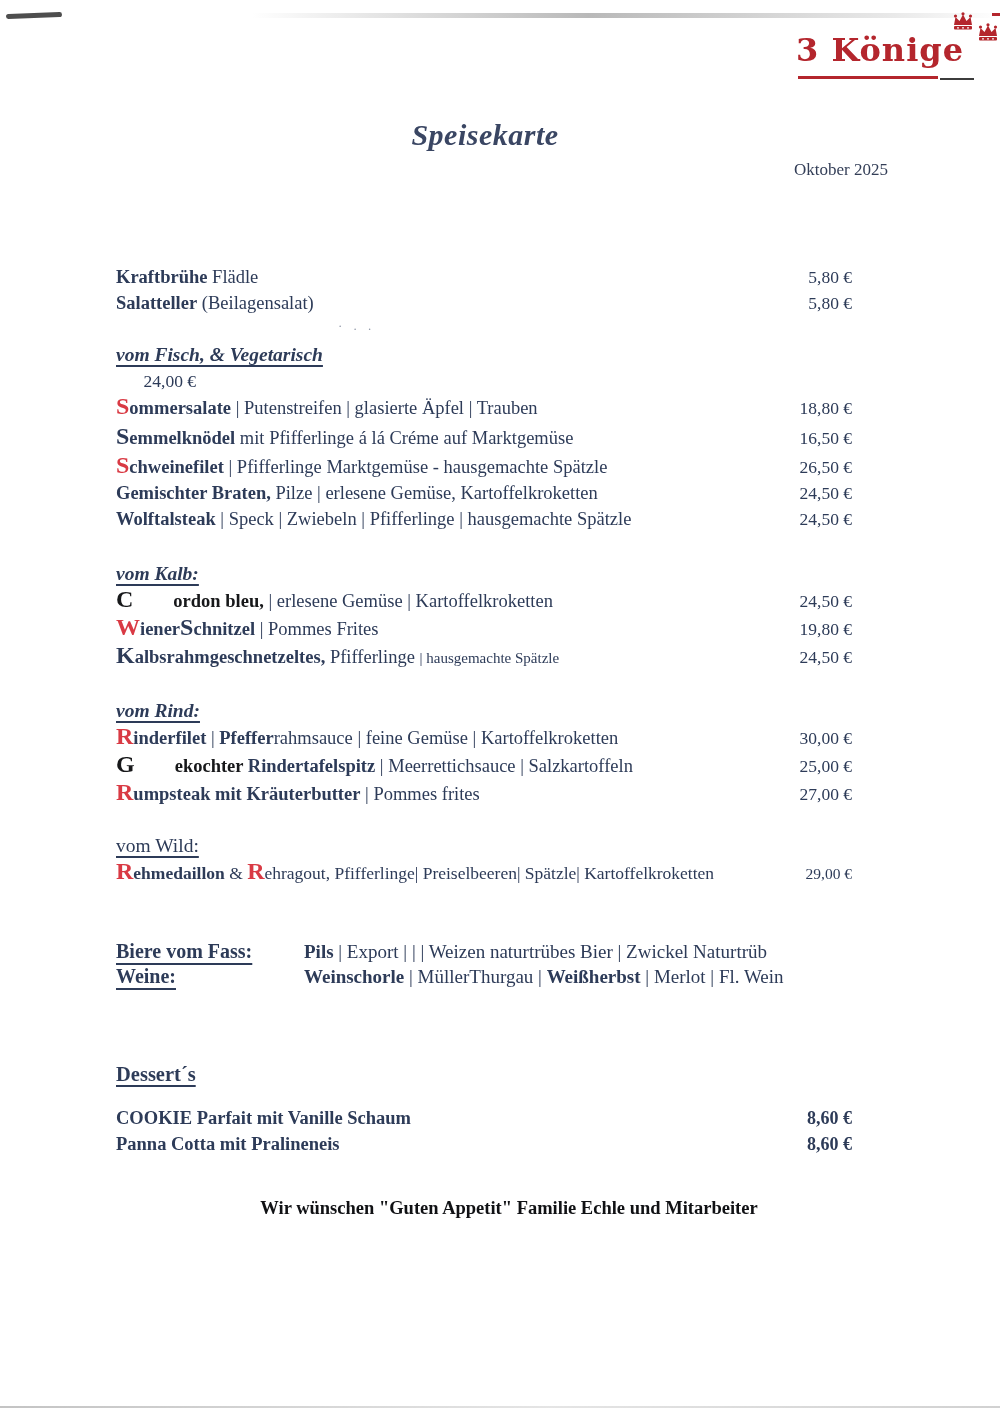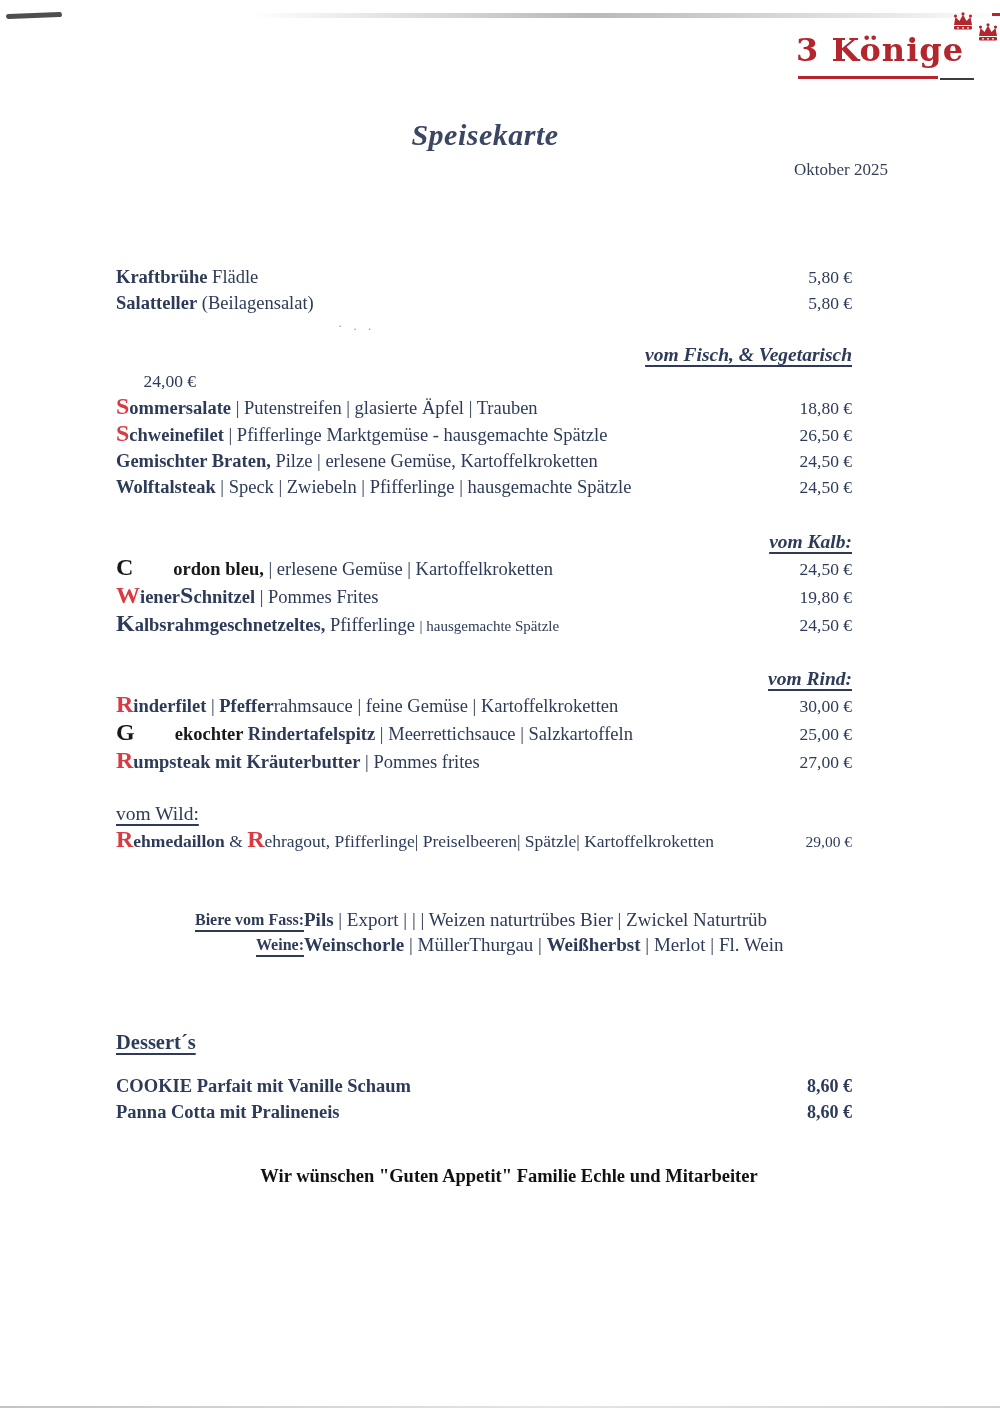--- a/index.html
+++ b/index.html
@@ -48,36 +48,36 @@
   .p-b{font-weight:700;}
   .p-bk{font-weight:700;color:var(--black);margin-left:40px;}
   .p-r{font-weight:400;}
   .p-sm{font-size:15px;}
   .p-lr{font-weight:700;color:var(--red);font-size:24px;line-height:1;}
   .p-ld{font-weight:700;font-size:24px;line-height:1;}
   .p-ldk{font-weight:700;color:var(--black);font-size:24px;line-height:1;}
   
   .heading{font-size:19.5px;line-height:26px;font-weight:700;}
   .heading .hd{text-decoration:underline;text-underline-offset:4px;text-decoration-thickness:1.5px;}
-  .h-italic{font-style:italic;text-align:right;}
+  .h-italic{font-style:italic;}
   .h-regular{font-weight:400;}
   .s1 .heading{margin-top:26px;}
   .s1 .row:nth-child(4){line-height:30px;margin-top:2px;}
   .s2 .heading{margin-top:28px;}
   .s3 .heading{margin-top:29px;}
   .s3 .row{line-height:27px;}
   .s4 .heading{margin-top:26px;}
   .s4 .row{line-height:27px;}
   .s5 .heading{margin-top:25px;}
   .row.wide .txt{font-size:17.5px;}
   
   #beverages{margin-top:52px;}
   .bev-row{display:flex;line-height:25px;}
-  .bev-label{width:188px;font-weight:700;font-size:16px;
-    text-decoration:underline;text-underline-offset:5px;text-decoration-thickness:2px;text-align:right;}
+  .bev-label{width:188px;font-weight:700;font-size:20px;
+    text-decoration:underline;text-underline-offset:5px;text-decoration-thickness:2px;}
   .bev-text{flex:1;font-size:19px;white-space:nowrap;}
   
   #desserts .heading{margin-top:72px;font-size:20.5px;}
   #desserts .row{font-weight:700;}
   #desserts .row.first{margin-top:18px;}
   #desserts .price{font-weight:700;font-size:18px;}
   
   .footer{margin-top:38px;padding-left:50px;text-align:center;
     font-size:18.5px;font-weight:700;color:#101114;line-height:26px;}
 </style>
@@ -131,20 +131,24 @@
         </div>
         <div class="section s1">
           <div class="heading h-italic"><span class="hd">vom Fisch, &amp; Vegetarisch</span></div>
           <div class="row">
             <span class="price">24,00 €</span>
           </div>
           <div class="row">
             <span class="txt"><span class="p-lr">S</span><span class="p-b">ommersalate</span><span class="p-r"> | Putenstreifen  | glasierte Äpfel |  Trauben</span></span>
             <span class="price">18,80 €</span>
           </div>
+          <div class="row">
+            <span class="txt"><span class="p-ld">S</span><span class="p-b">emmelknödel</span><span class="p-r"> mit Pfifferlinge á lá Créme auf Marktgemüse</span></span>
+            <span class="price">16,50 €</span>
+          </div>
         </div>
         <div class="section s2">
           <div class="row">
             <span class="txt"><span class="p-lr">S</span><span class="p-b">chweinefilet</span><span class="p-r"> | Pfifferlinge  Marktgemüse -  hausgemachte Spätzle</span></span>
             <span class="price">26,50 €</span>
           </div>
           <div class="row">
             <span class="txt"><span class="p-b">Gemischter Braten,</span><span class="p-r"> Pilze | erlesene Gemüse, Kartoffelkroketten</span></span>
             <span class="price">24,50 €</span>
           </div>

